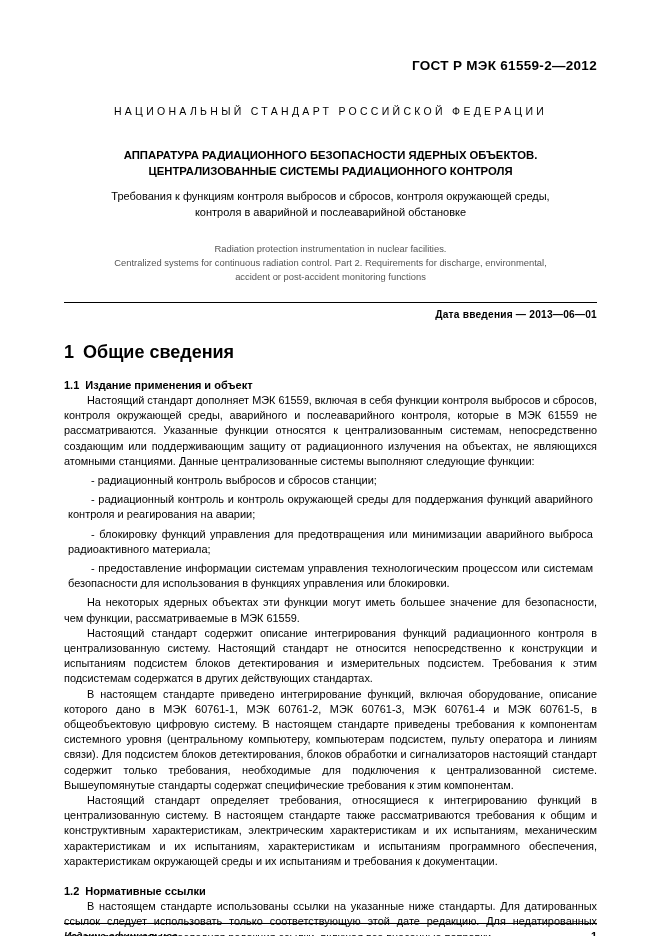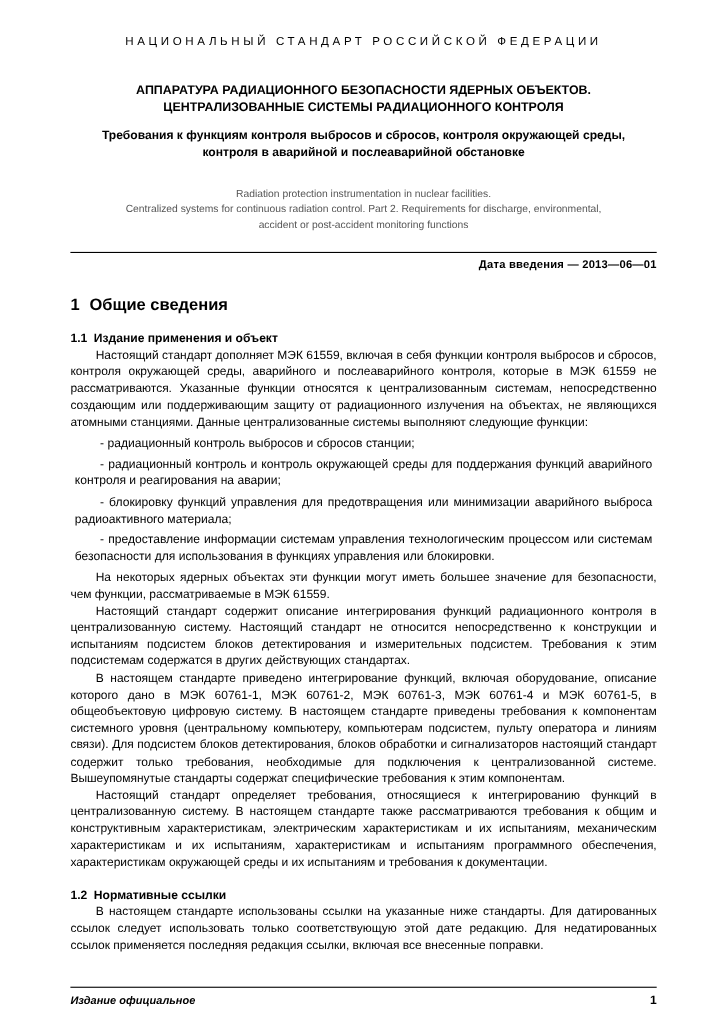--- a/index.html
+++ b/index.html
@@ -48,21 +48,21 @@
   }
   .part-label {
     margin-top: 17px;
     font-size: 11.3px;
     font-weight: bold;
     letter-spacing: 1.2px;
   }
   .part-title {
     margin-top: 9px;
     font-size: 11px;
-    font-weight: bold;
+    font-weight: normal;
     line-height: 16px;
   }
   .eng-block {
     margin-top: 22px;
     text-align: center;
     color: #555555;
     font-size: 9.4px;
     line-height: 14px;
   }
   .rule {
@@ -71,21 +71,21 @@
     margin: 18px 0 0 0;
   }
   .intro-date {
     text-align: right;
     font-size: 10.2px;
     font-weight: bold;
     margin-top: 6px;
     letter-spacing: 0.2px;
   }
   .section-head {
-    font-size: 15px;
+    font-size: 18px;
     font-weight: bold;
     margin-top: 22px;
     margin-bottom: 4px;
   }
   .section-head .num {
     margin-right: 9px;
   }
   .sub-head {
     font-size: 11px;
     font-weight: bold;
@@ -134,20 +134,21 @@
   .footer-right {
     font-size: 11px;
     font-weight: bold;
   }
 </style>
 </head>
 <body>
 
 <div class="page">
 
+  <div class="doc-code">ГОСТ Р МЭК 61559-2—2012</div>
 
   <div class="national-standard">НАЦИОНАЛЬНЫЙ  СТАНДАРТ  РОССИЙСКОЙ  ФЕДЕРАЦИИ</div>
 
   <div class="title-block">
     <div class="title-line">АППАРАТУРА РАДИАЦИОННОГО БЕЗОПАСНОСТИ ЯДЕРНЫХ ОБЪЕКТОВ.</div>
     <div class="title-line">ЦЕНТРАЛИЗОВАННЫЕ СИСТЕМЫ РАДИАЦИОННОГО КОНТРОЛЯ</div>
     <div class="part-title">Требования к функциям контроля выбросов и сбросов, контроля окружающей среды,</div>
     <div class="part-title" style="margin-top:0">контроля в аварийной и послеаварийной обстановке</div>
   </div>
 

